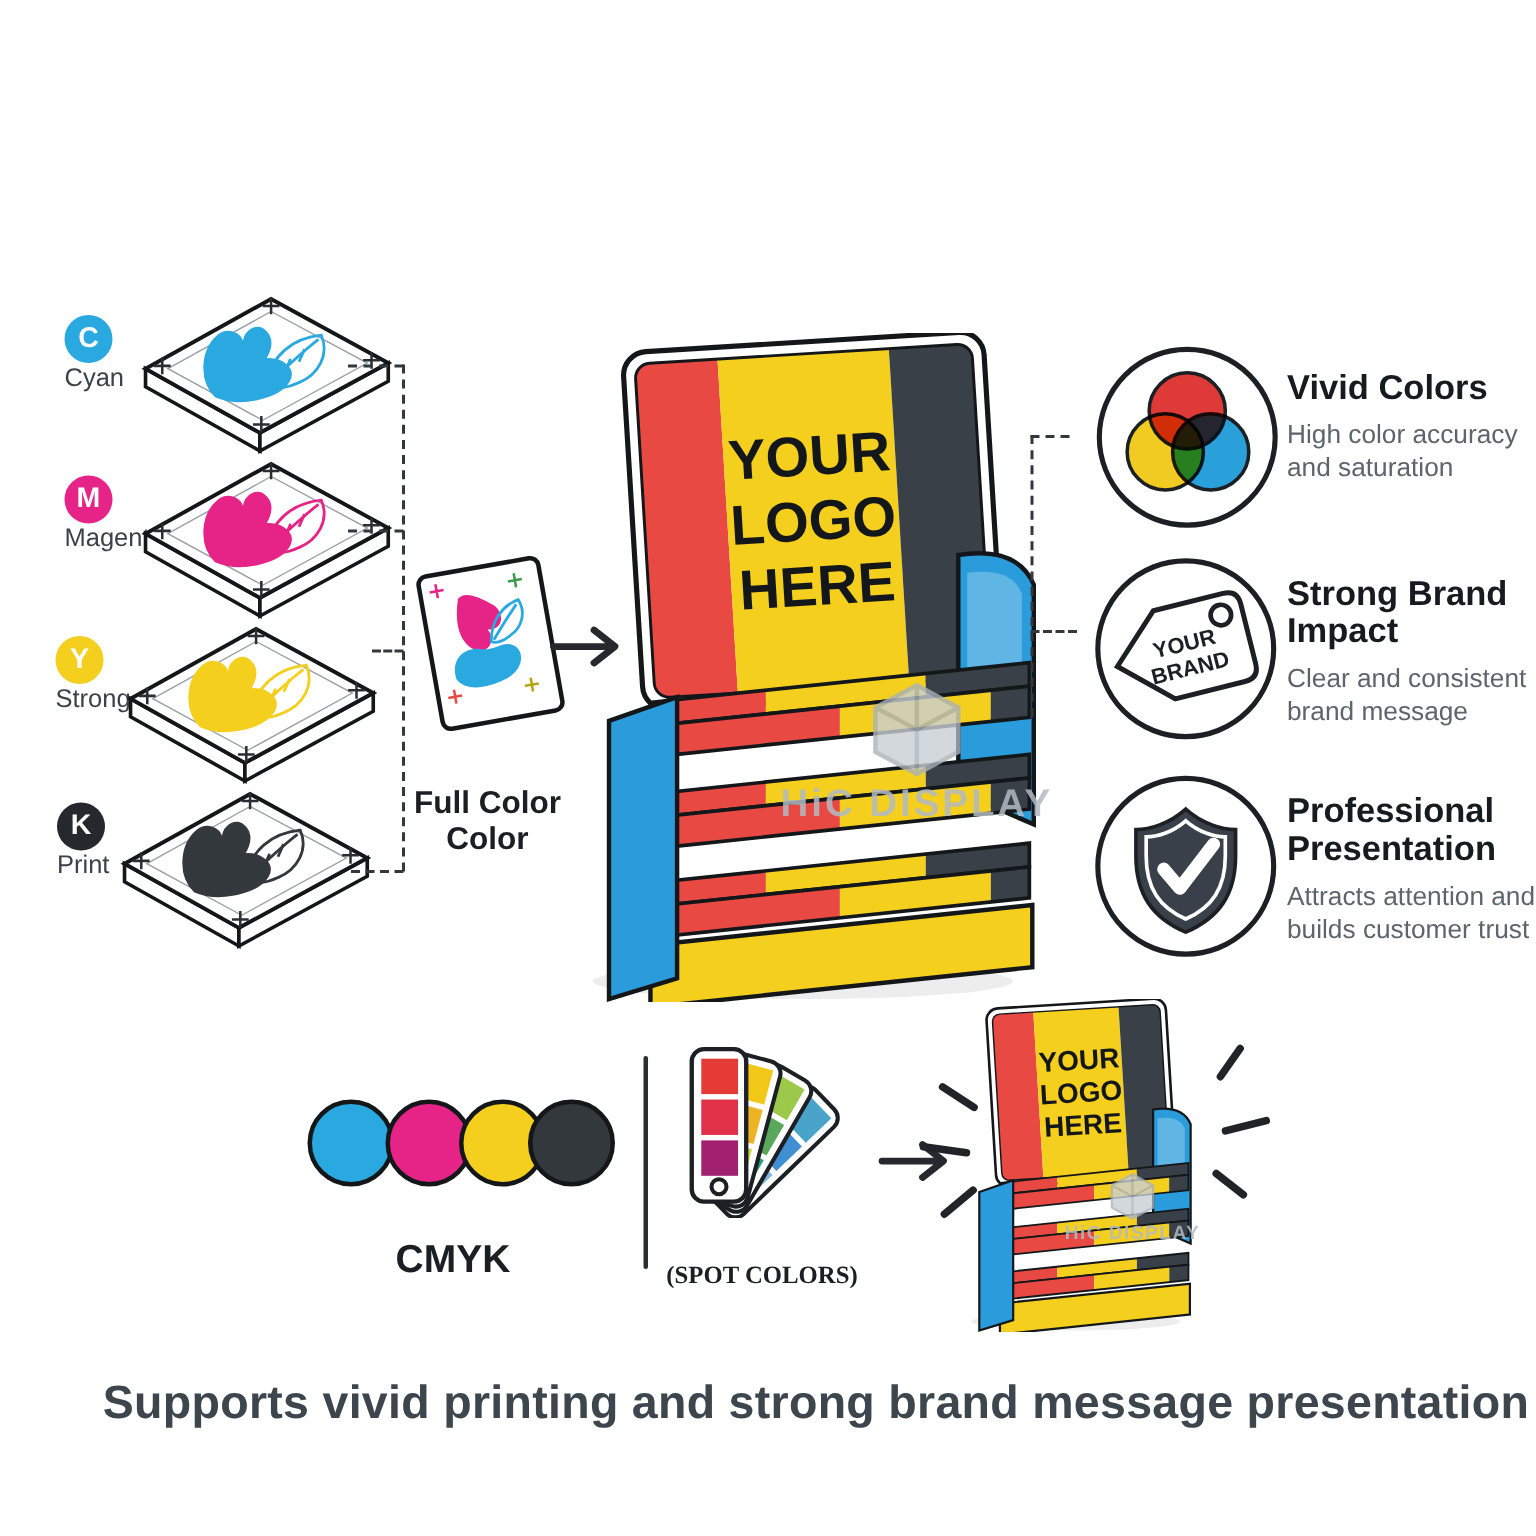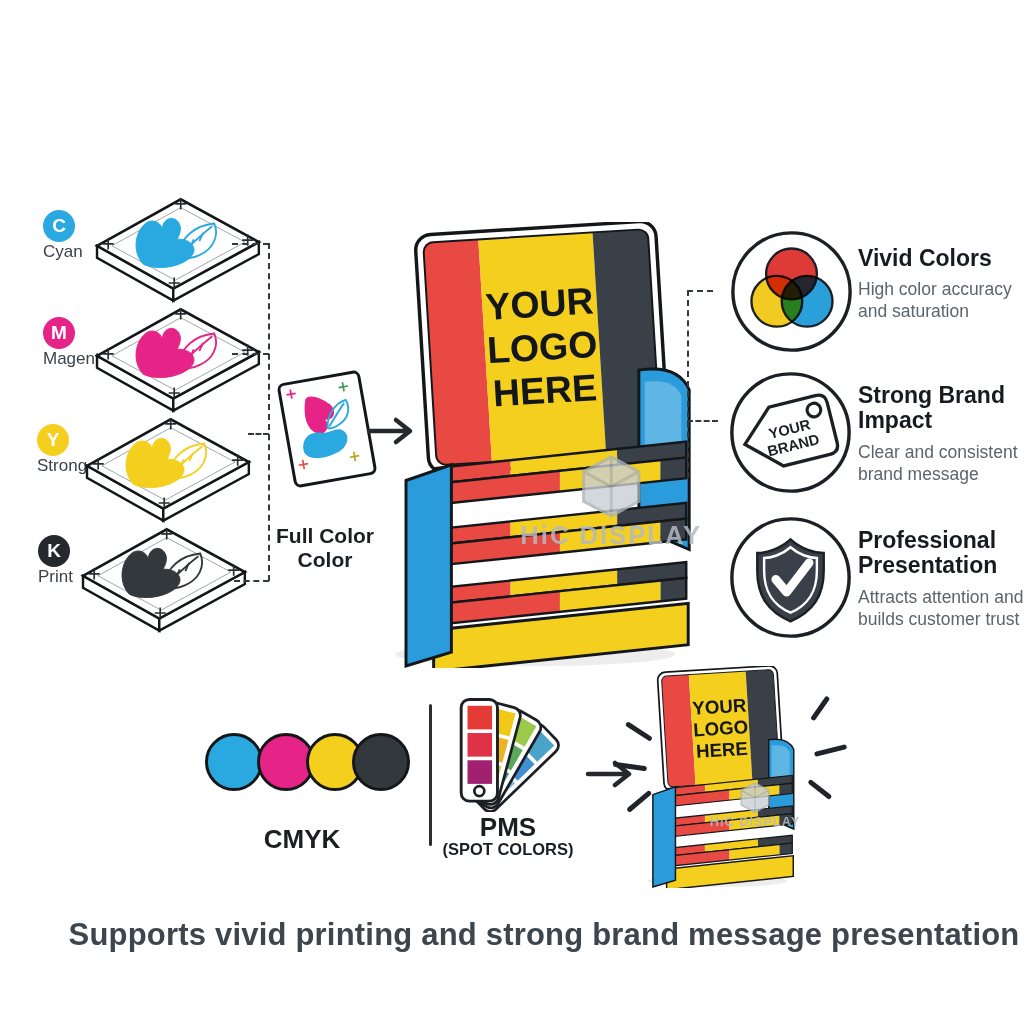--- a/index.html
+++ b/index.html
@@ -29,21 +29,21 @@
             transform:rotate(-10deg);}
   .fcp-label{width:150px;text-align:center;font-weight:bold;font-size:21px;color:#1b1f23;line-height:1.15;}
 
   
   .benefit-title{font-weight:bold;font-size:23px;color:#171b20;line-height:1.1;width:168px;}
   .benefit-desc{font-size:17.5px;color:#5d646b;line-height:1.26;margin-top:7px;width:180px;}
 
   
   .cmyk-dot{width:52px;height:52px;border-radius:50%;border:3px solid #14171a;}
   .mini-label{font-weight:bold;font-size:26px;color:#1b1f23;text-align:center;}
-  .mini-sublabel{font-weight:bold;font-size:16.5px;color:#1b1f23;text-align:center;}
+  .mini-sublabel{font-weight:bold;font-size:16.5px;color:#1b1f23;text-align:center;font-family:Liberation Serif, serif;}
   .divider-v{width:3px;background:#2a2e33;border-radius:2px;}
 
   .emph{height:4.5px;background:#202428;border-radius:3px;}
 
   .caption{width:1024px;text-align:center;font-size:31px;font-weight:600;color:#3d454d;letter-spacing:0.2px;padding-left:32px;}
 
   svg text{font-family:"Liberation Sans",sans-serif;}
 </style>
 </head>
 <body>
@@ -298,21 +298,20 @@
       <rect x="22" y="74" width="26" height="26" fill="#cfd24a"></rect>
     </g>
     <g>
       <rect x="14" y="6" width="40" height="112" rx="9" fill="#ffffff" stroke="#1c1f23" stroke-width="3.2"></rect>
       <rect x="21" y="13" width="27" height="26" fill="#e43b36"></rect>
       <rect x="21" y="43" width="27" height="26" fill="#df3148"></rect>
       <rect x="21" y="73" width="27" height="26" fill="#a12070"></rect>
       <circle cx="34" cy="107" r="5.5" fill="#ffffff" stroke="#1c1f23" stroke-width="3"></circle>
     </g>
   </svg>
-  <div class="abs mini-label" style="left:438px;top:812px;width:140px">PMS</div>
   <div class="abs mini-sublabel" style="left:418px;top:840px;width:180px">(SPOT COLORS)</div>
 
   <svg class="abs" style="left:584px;top:758px" width="52" height="32" viewBox="0 0 50 32">
     <path d="M3,16 H42 M30,5 L44,16 L30,27" fill="none" stroke="#25282c" stroke-width="4.5" stroke-linecap="round" stroke-linejoin="round"></path>
   </svg>
 
   <svg class="abs" style="left:646px;top:666px" width="162" height="222" viewBox="0 0 330 452">
     <use href="#stand-art"></use>
   </svg>
   <div class="abs emph" style="left:624px;top:729px;width:30px;transform:rotate(33deg)"></div>

